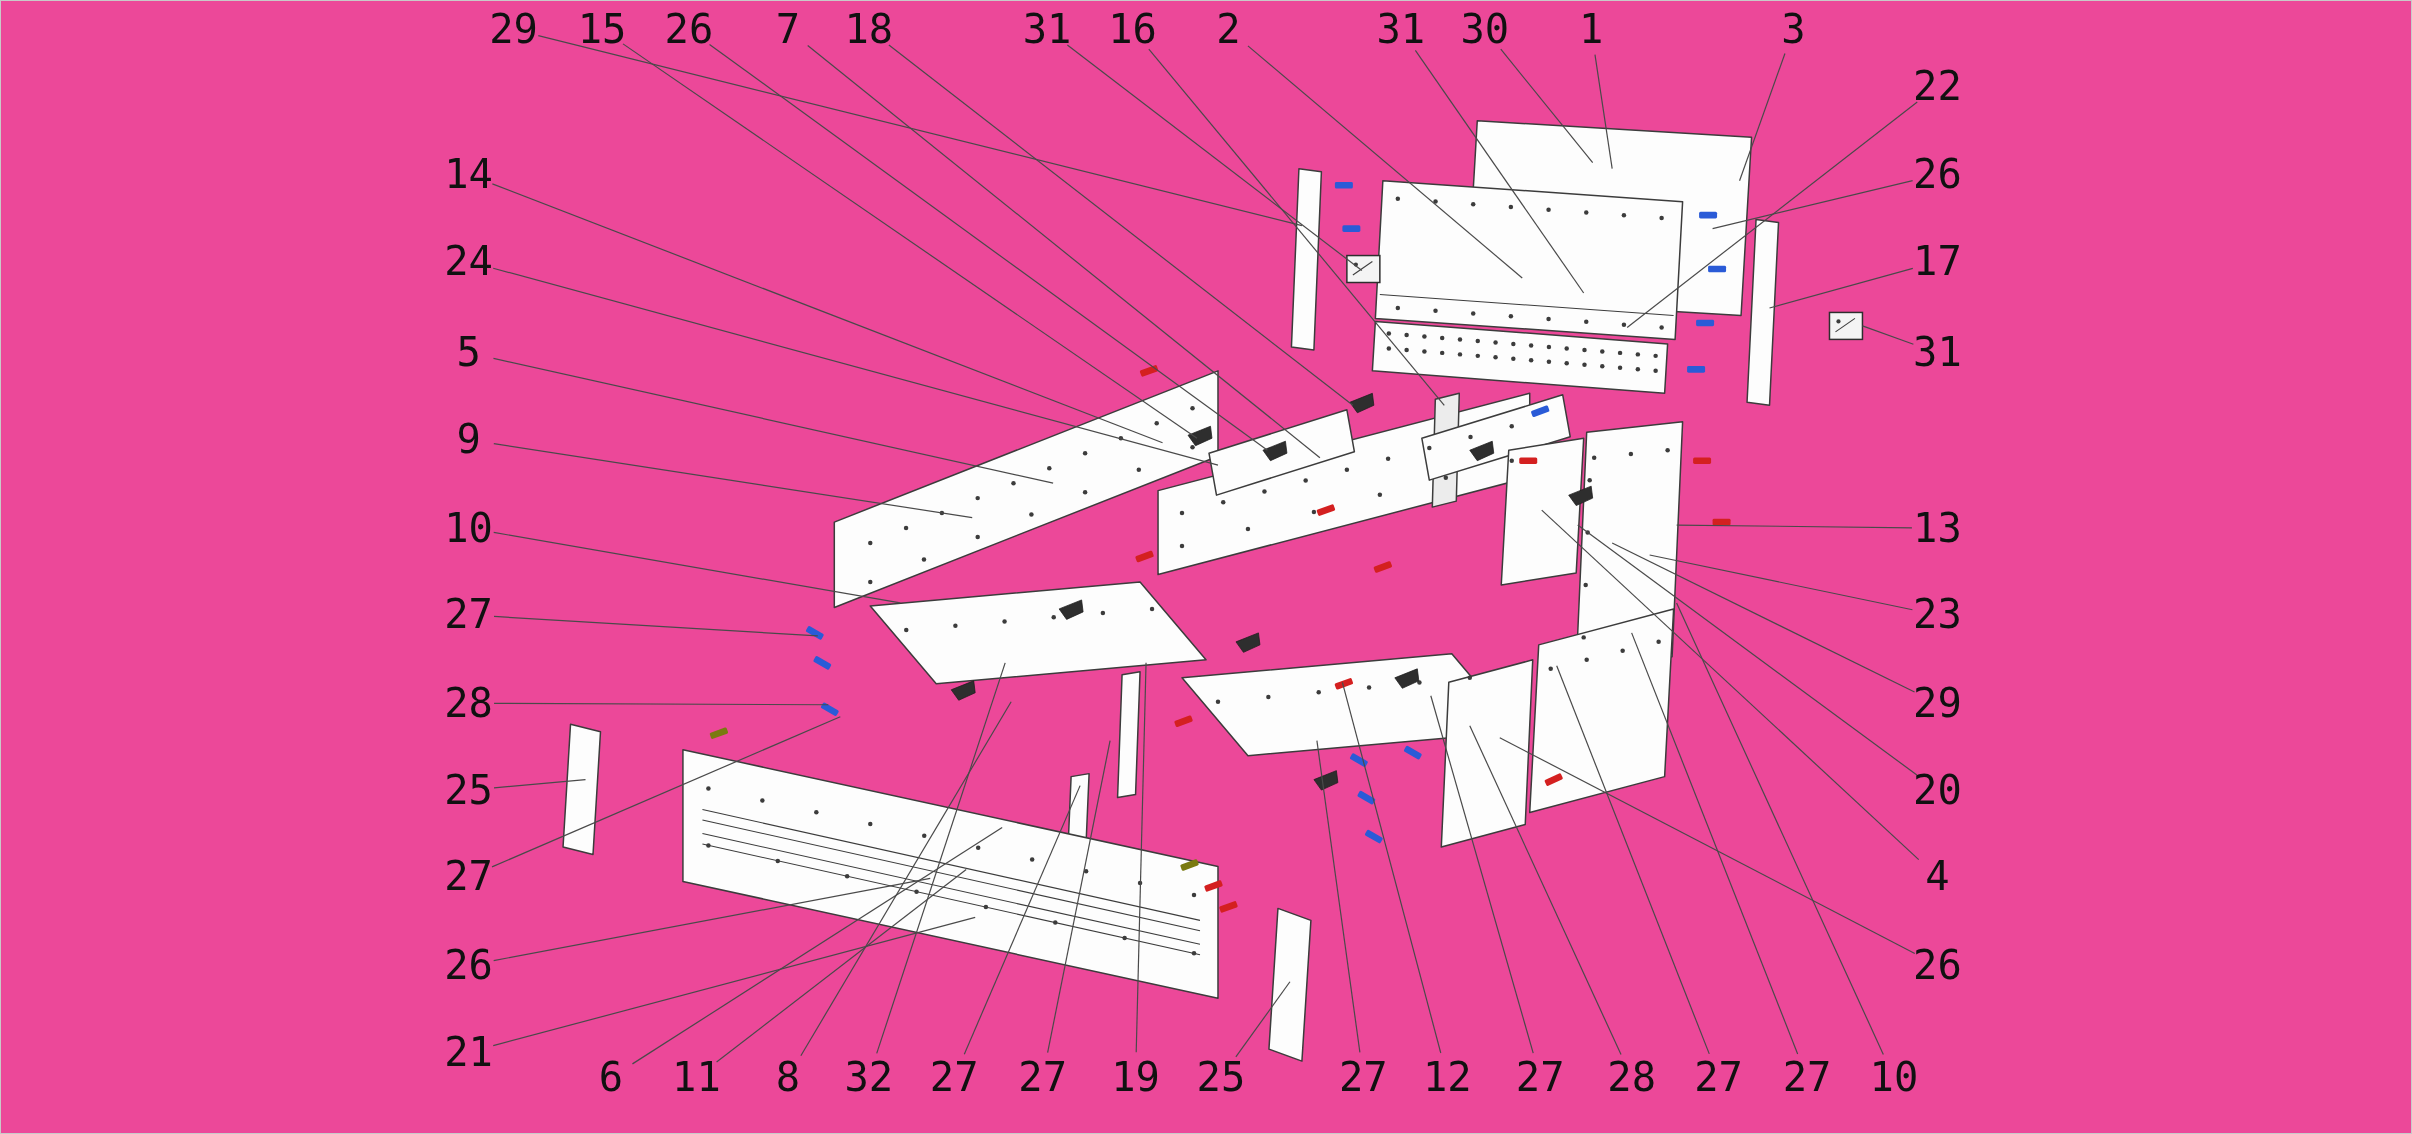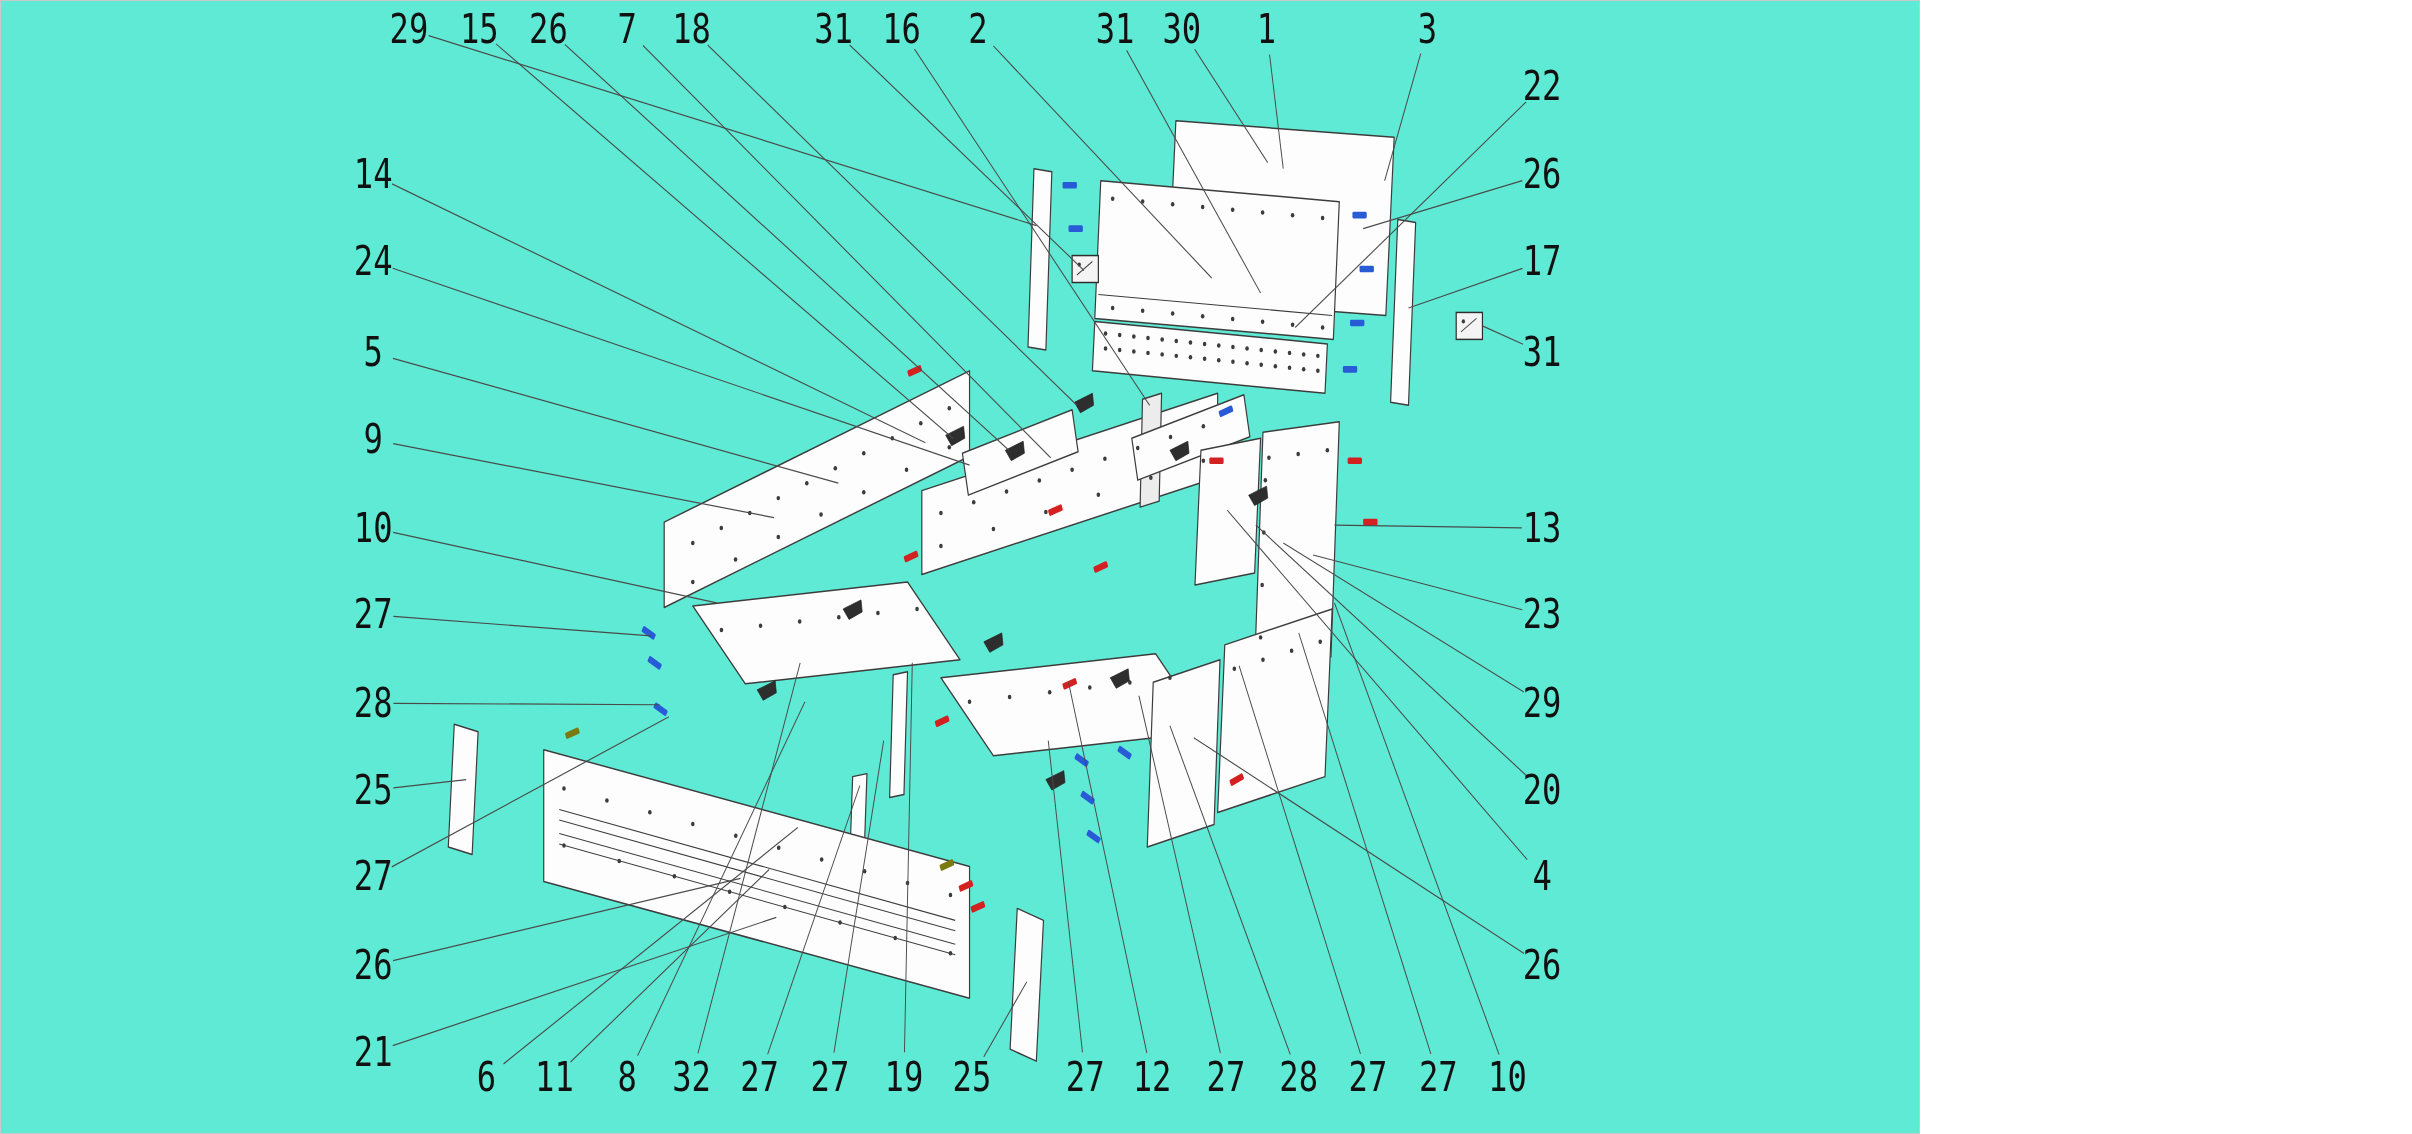--- a/index.html
+++ b/index.html
@@ -1,17 +1,17 @@
 <!DOCTYPE html>
 <html><head>
 <meta charset="utf-8">
 <style>
   html,body{margin:0;padding:0;background:#fff;}
   body{width:2412px;height:1134px;overflow:hidden;font-family:"DejaVu Sans Mono", monospace;}
-  .stage{width:1920px;height:1134px;position:relative;background:#5eead4;box-sizing:border-box;border:1px solid #c9c9c9;}
+  .stage{width:2412px;height:1134px;position:relative;background:#ec4899;box-sizing:border-box;border:1px solid #c9c9c9;}
   svg{display:block;width:100%;height:100%;}
   .panel{fill:#fdfdfd;stroke:#3c3c3c;stroke-width:1;stroke-linejoin:round;}
   .panel.shaded{fill:#ececec;}
   .tline{stroke:#3c3c3c;stroke-width:0.7;fill:none;}
   .leader{stroke:#4a4a4a;stroke-width:0.8;fill:none;}
   .lbl{font-family:"DejaVu Sans Mono",monospace;font-size:27px;fill:#111;text-anchor:middle;}
   .hole{fill:#3c3c3c;}
   .bracket{fill:#2e2e2e;stroke:#1c1c1c;stroke-width:0.5;}
   .hicon{fill:#f4f4f4;stroke:#2e2e2e;stroke-width:1;}
 </style>

